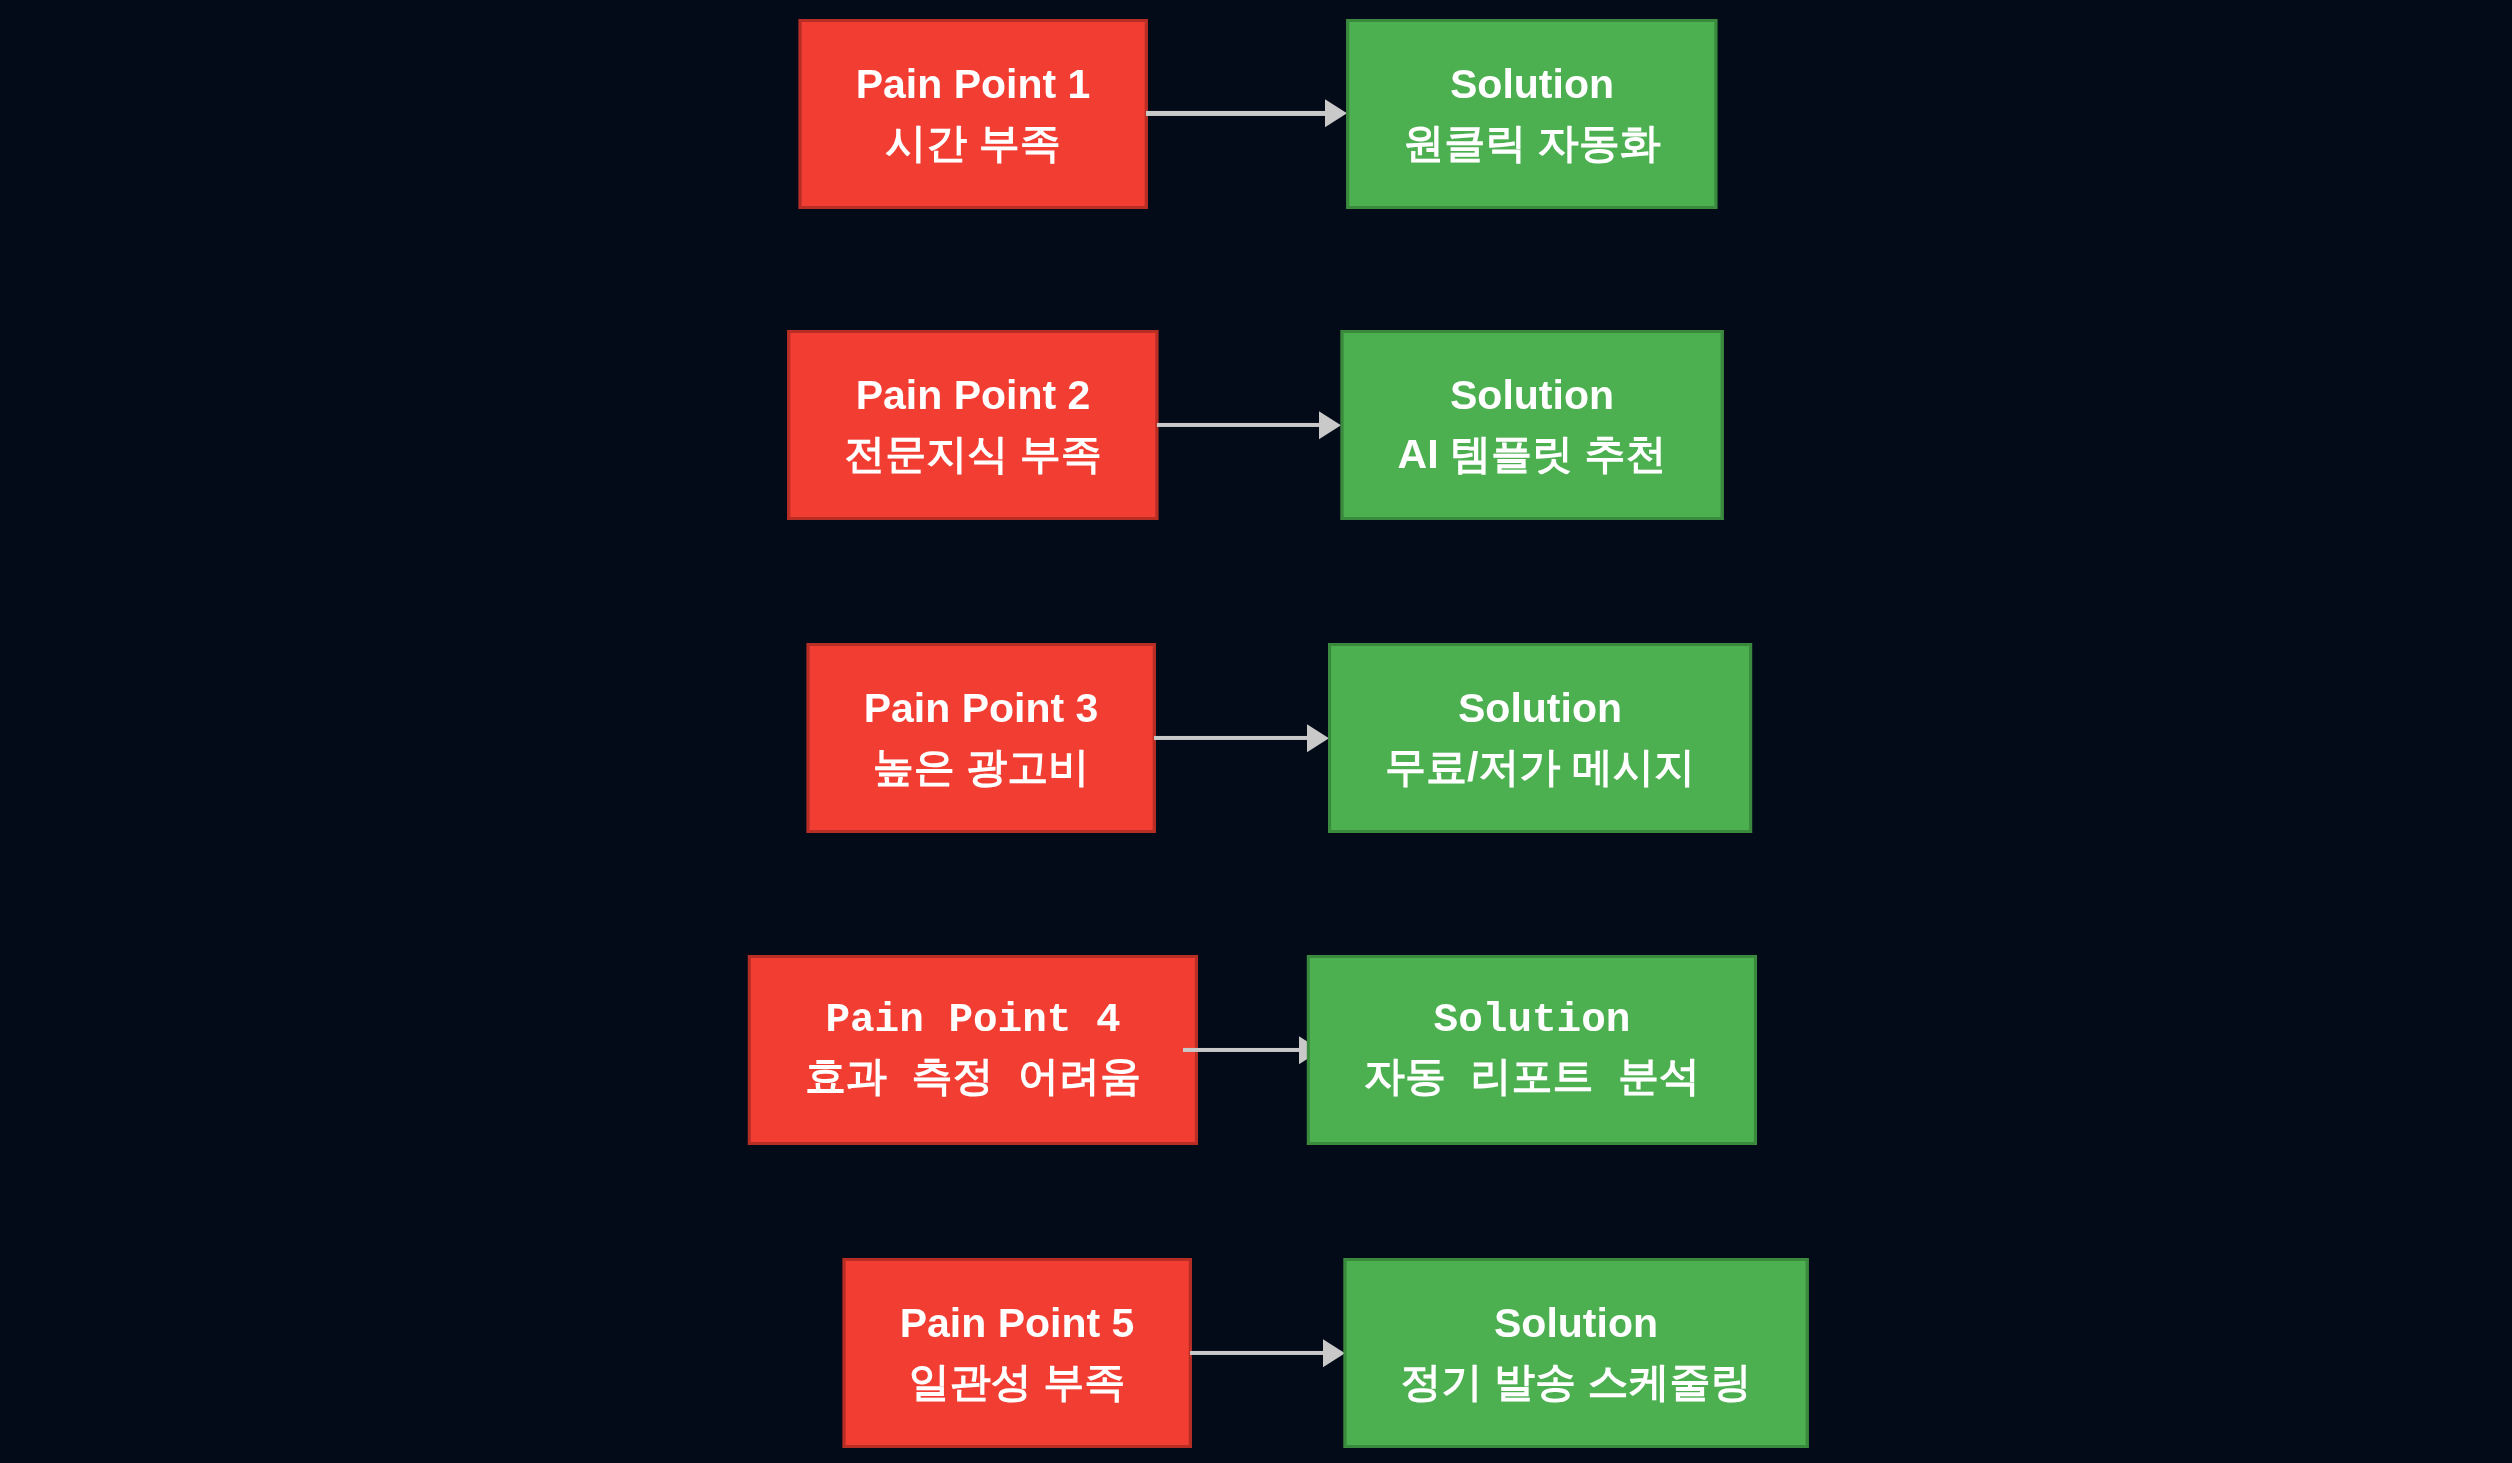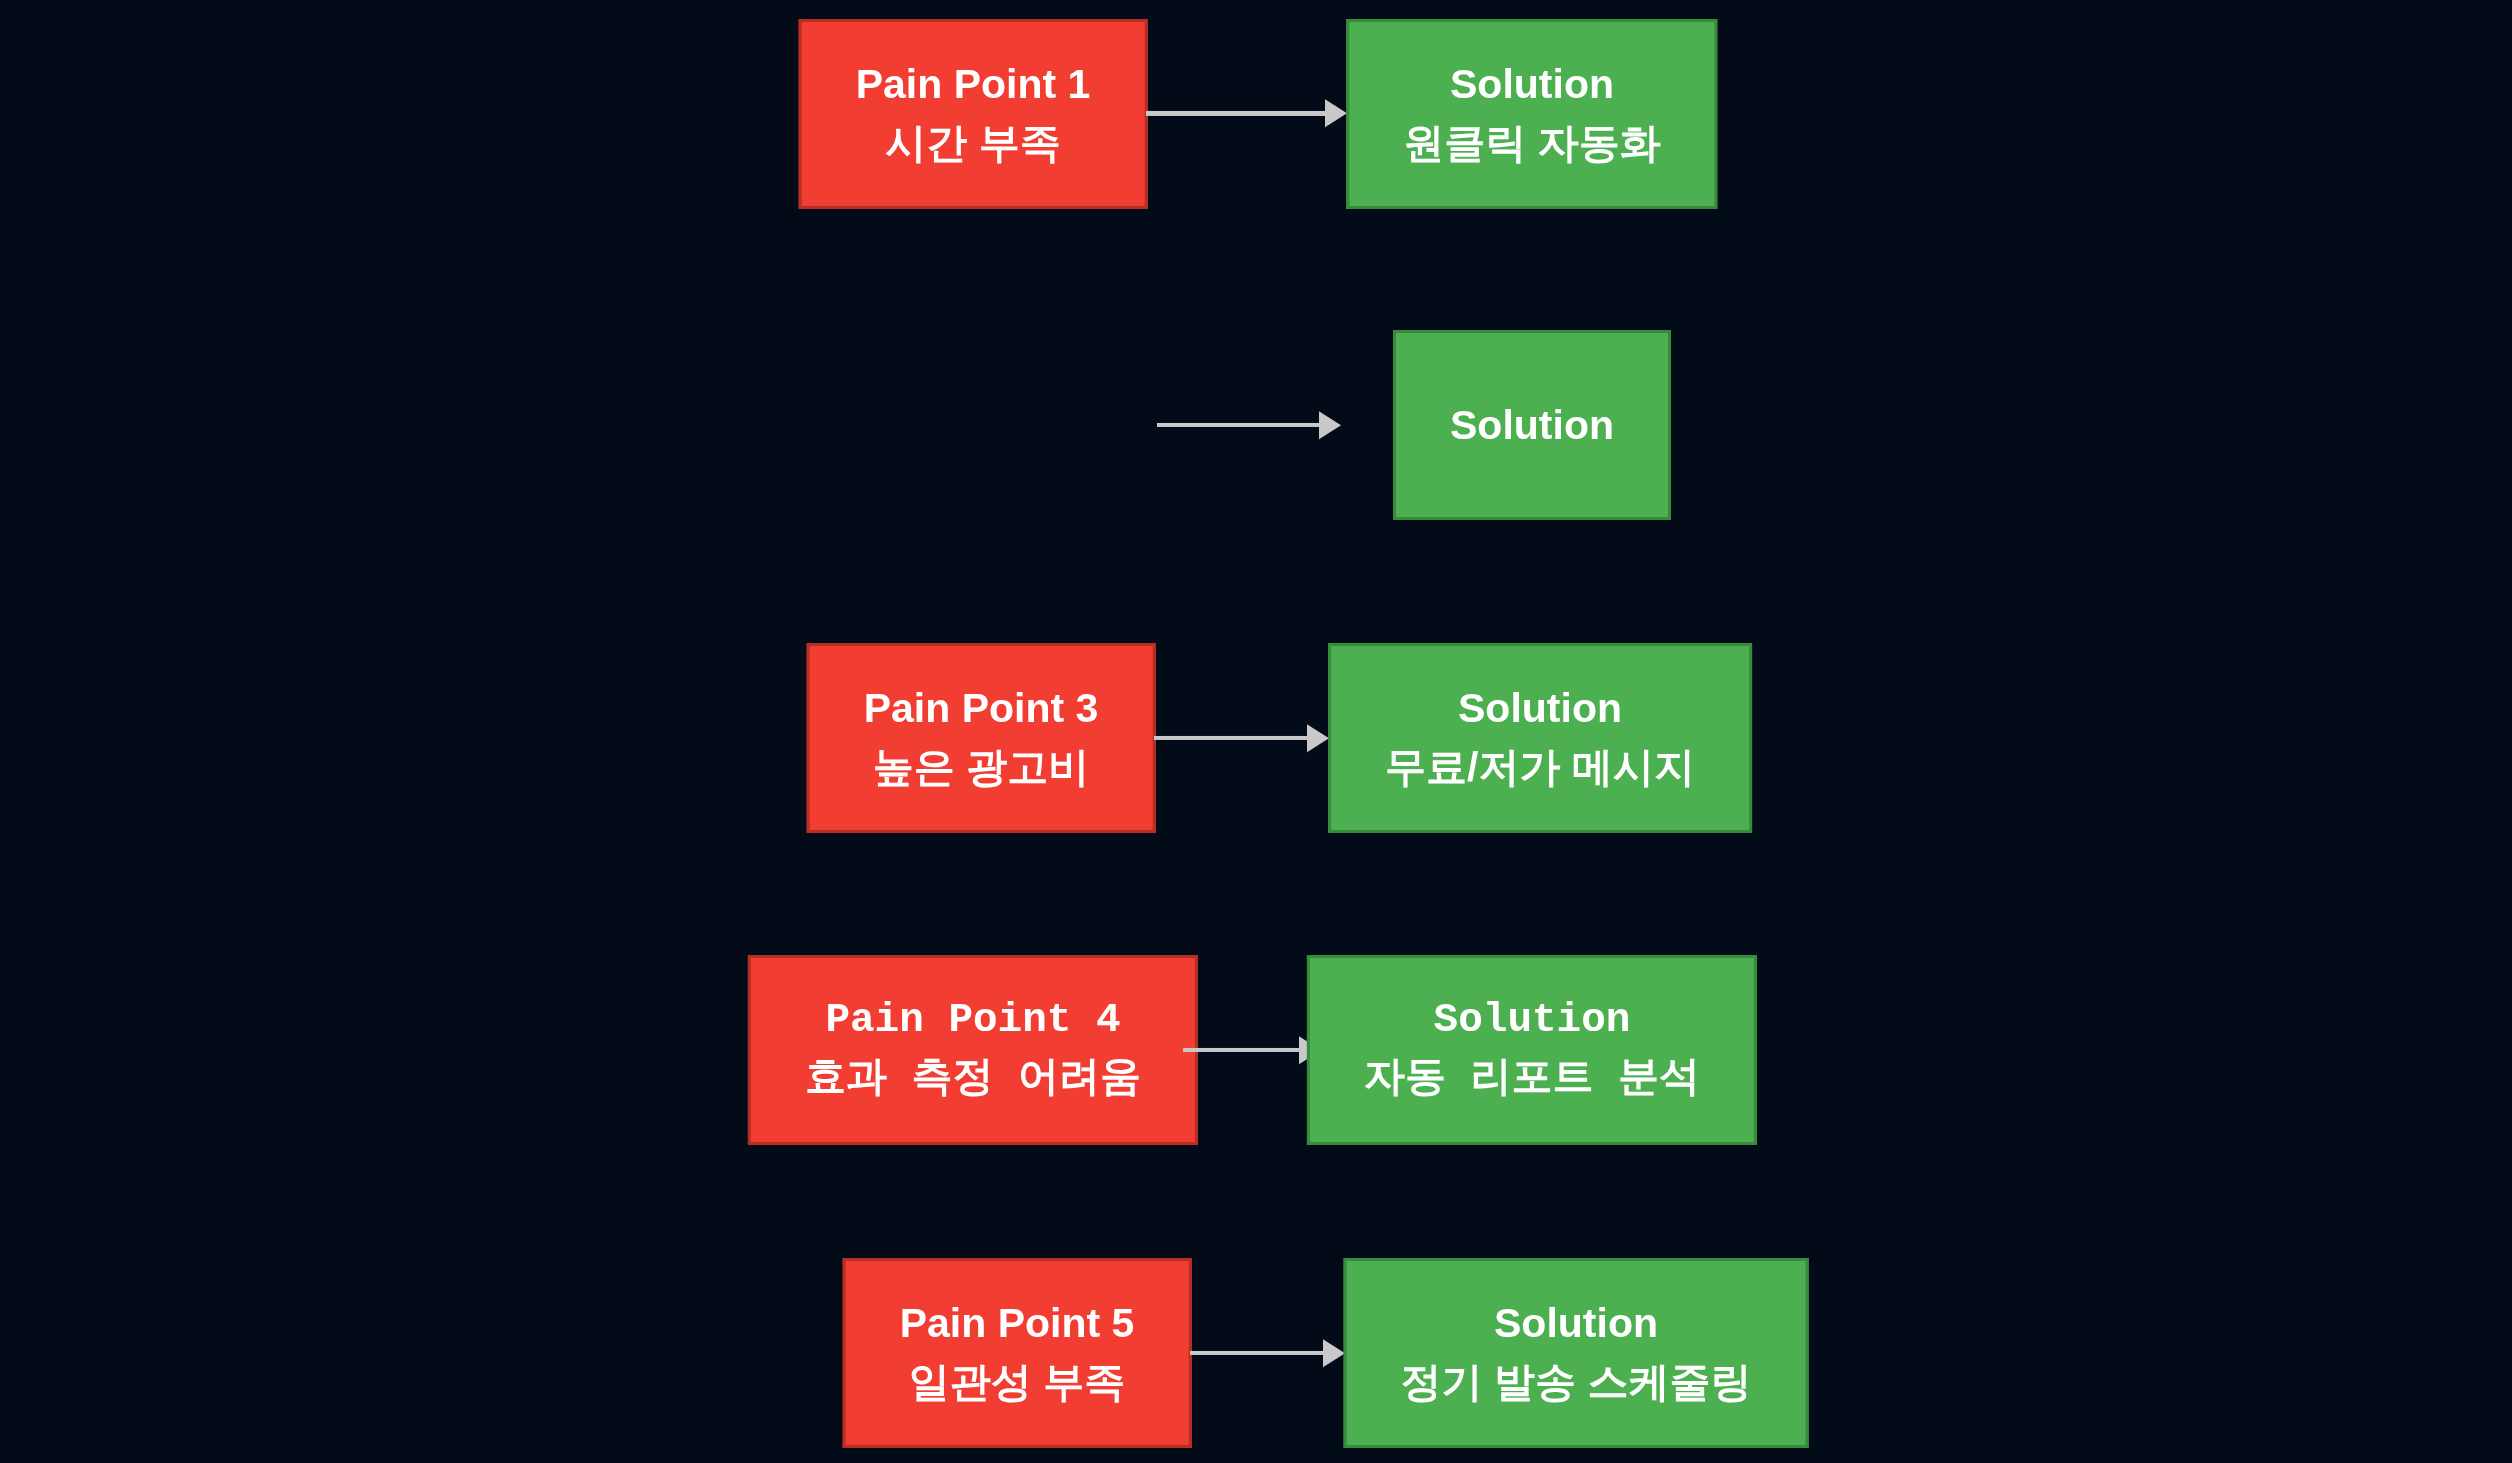--- a/index.html
+++ b/index.html
@@ -75,26 +75,31 @@
       <div class="shaft"></div>
       <div class="head"></div>
     </div>
     <div class="box solution">
       <div>Solution</div>
       <div>원클릭 자동화</div>
     </div>
   </div>
 
   <div class="row">
+    <div class="box pain">
+      <div>Pain Point 2</div>
+      <div>전문지식 부족</div>
+    </div>
     <div class="arrow" style="left: 1157px; width: 184px;">
       <div class="shaft"></div>
       <div class="head"></div>
     </div>
     <div class="box solution">
       <div>Solution</div>
+      <div>AI 템플릿 추천</div>
     </div>
   </div>
 
   <div class="row">
     <div class="box pain">
       <div>Pain Point 3</div>
       <div>높은 광고비</div>
     </div>
     <div class="arrow" style="left: 1146px; width: 175px;">
       <div class="shaft"></div>

